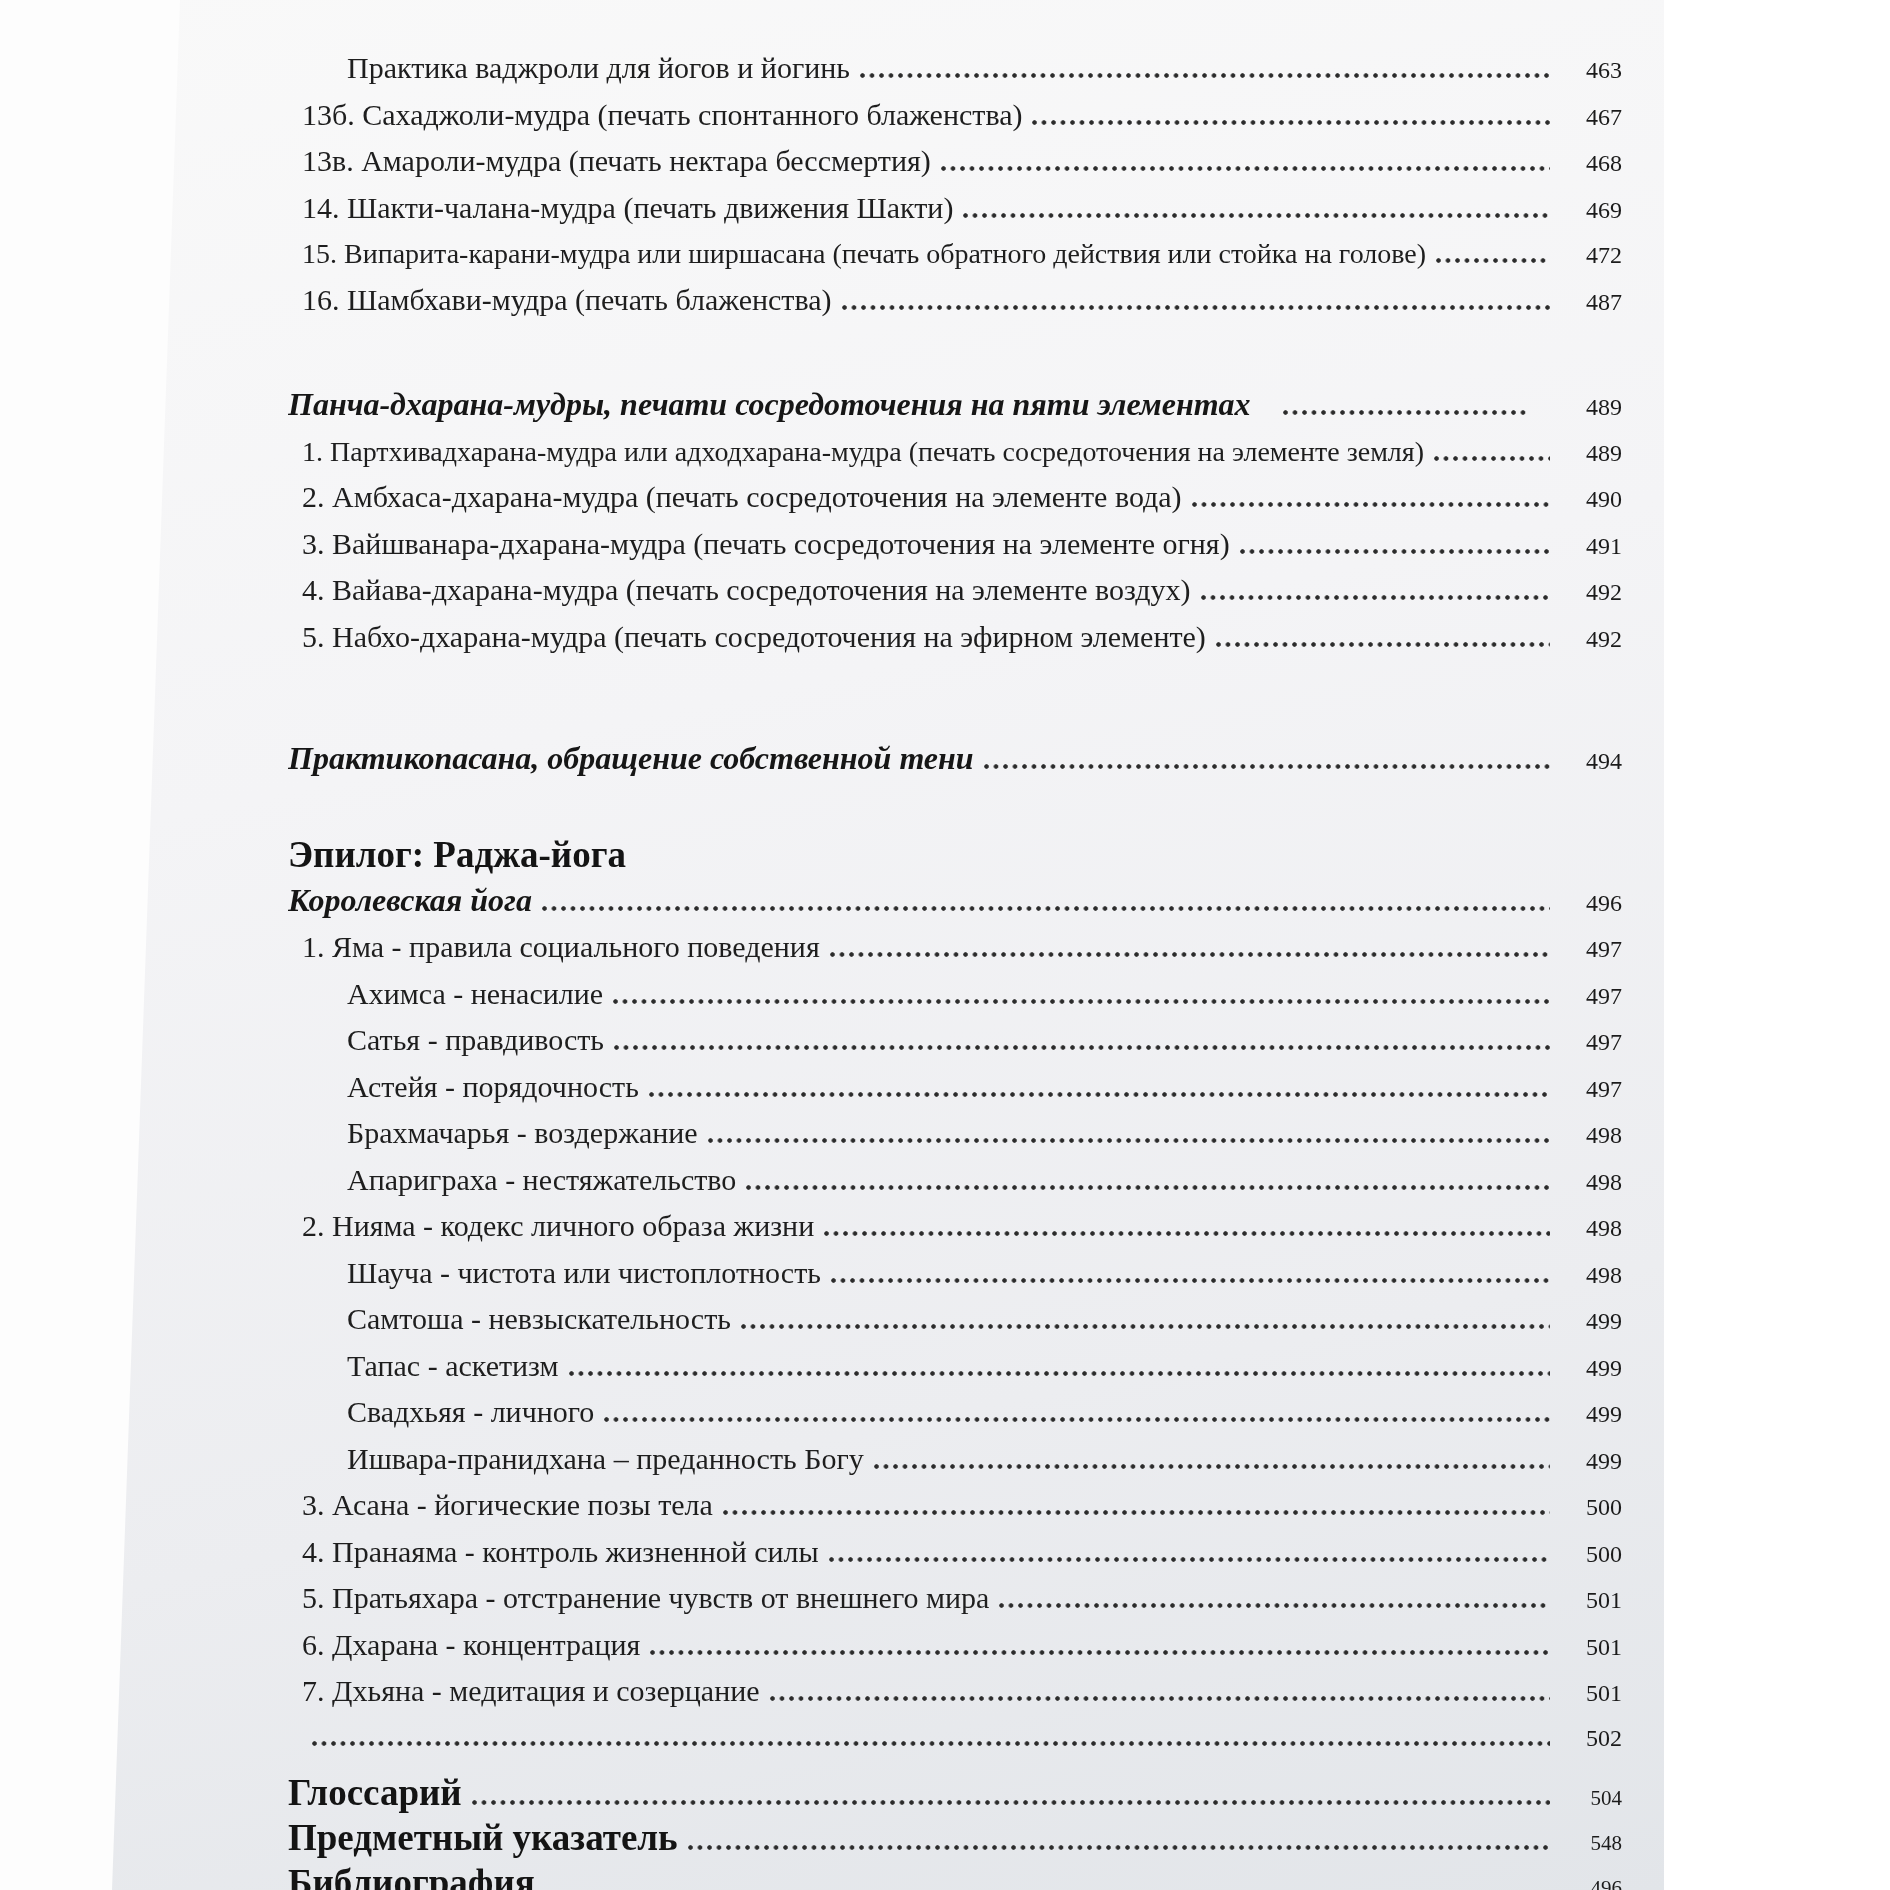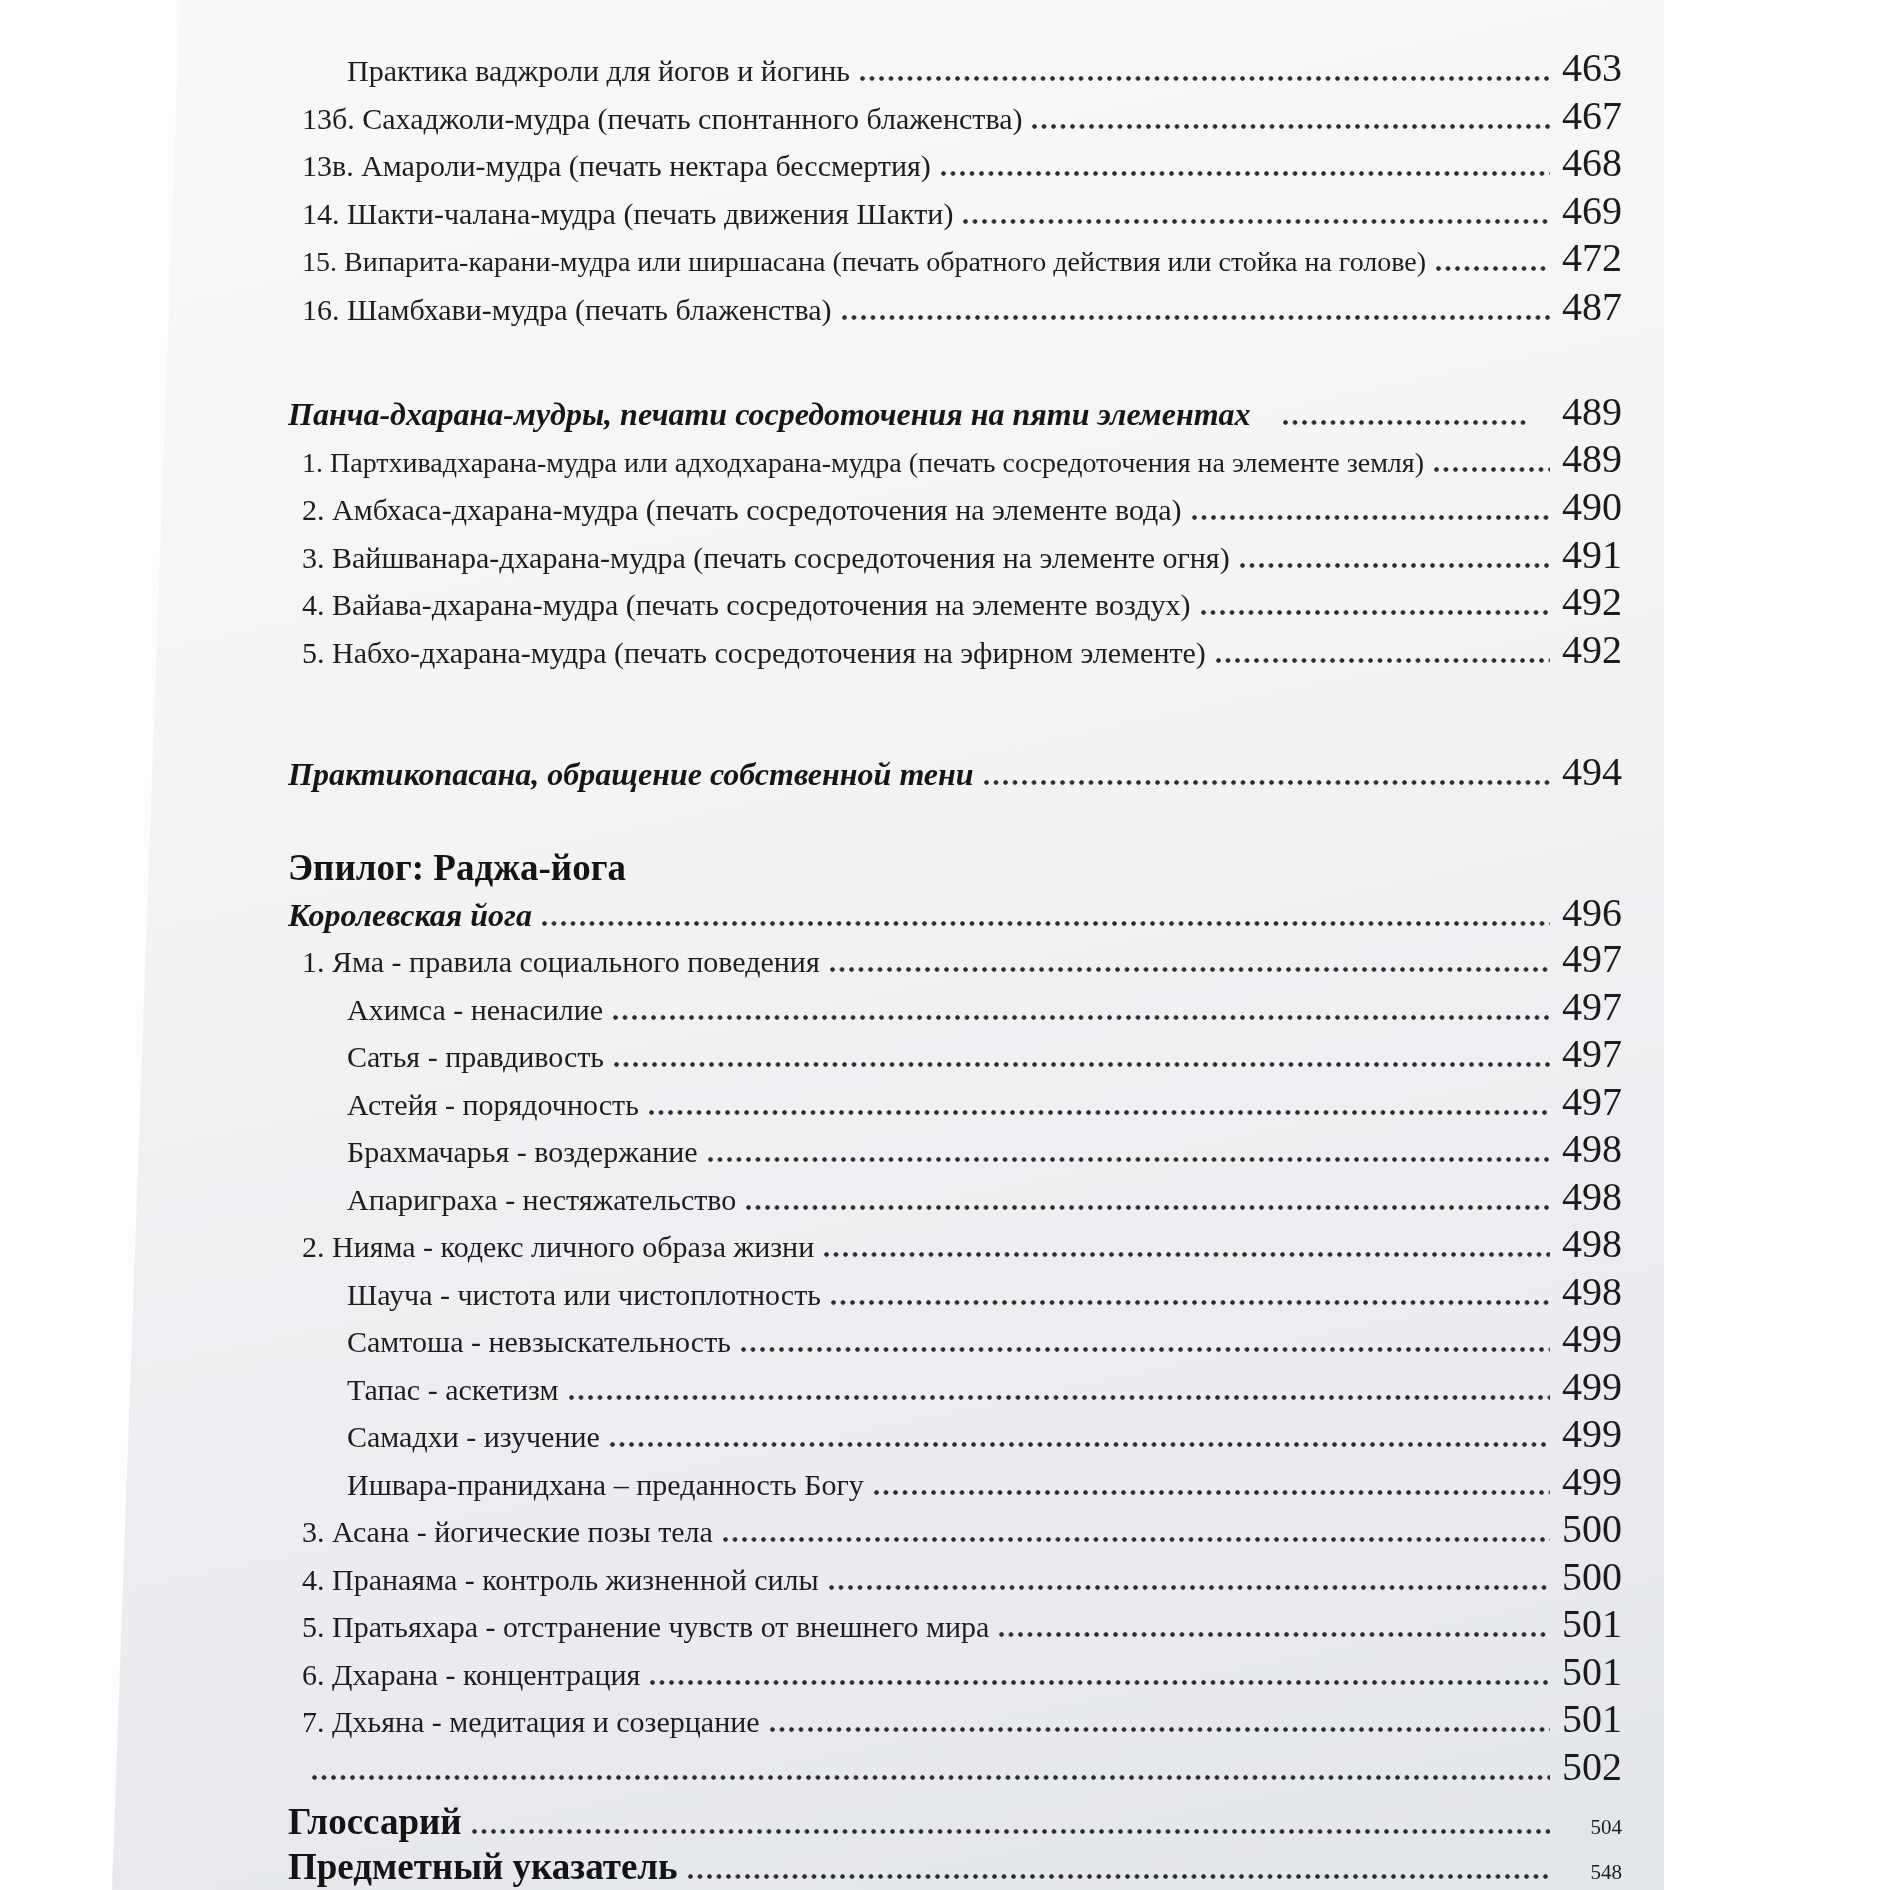--- a/index.html
+++ b/index.html
@@ -31,21 +31,21 @@
   .leader{
     flex:1 1 auto;min-width:14px;height:5px;
     margin:0 8px 0 10px;
     background-image:radial-gradient(circle at 2.5px 2.5px,#2b2b2b 1.9px,rgba(0,0,0,0) 2.6px);
     background-size:9.5px 5px;
     background-repeat:repeat-x;
     background-position:left 50%;
   }
   .pg{
     flex:0 0 auto;min-width:64px;text-align:right;
-    font-size:40px;font-weight:normal;font-style:normal;color:#1b1b1b;
+    font-size:24px;font-weight:normal;font-style:normal;color:#1b1b1b;
     font-family:"Liberation Serif", serif;
   }
   .row.backmatter .pg{font-size:21px;}
 </style>
 </head>
 <body>
 
 <div class="photo">
   <div class="page">
     <div class="toc" id="toc">
@@ -166,21 +166,21 @@
           <span class="label">Самтоша - невзыскательность</span>
           <span class="leader"></span>
           <span class="pg">499</span>
         </div>
         <div class="row subentry">
           <span class="label">Тапас - аскетизм</span>
           <span class="leader"></span>
           <span class="pg">499</span>
         </div>
         <div class="row subentry">
-          <span class="label">Самадхи - изучение</span>
+          <span class="label">Свадхьяя - личного</span>
           <span class="leader"></span>
           <span class="pg">499</span>
         </div>
         <div class="row subentry">
           <span class="label">Ишвара-пранидхана – преданность Богу</span>
           <span class="leader"></span>
           <span class="pg">499</span>
         </div>
         <div class="row entry">
           <span class="label">3. Асана - йогические позы тела</span>

